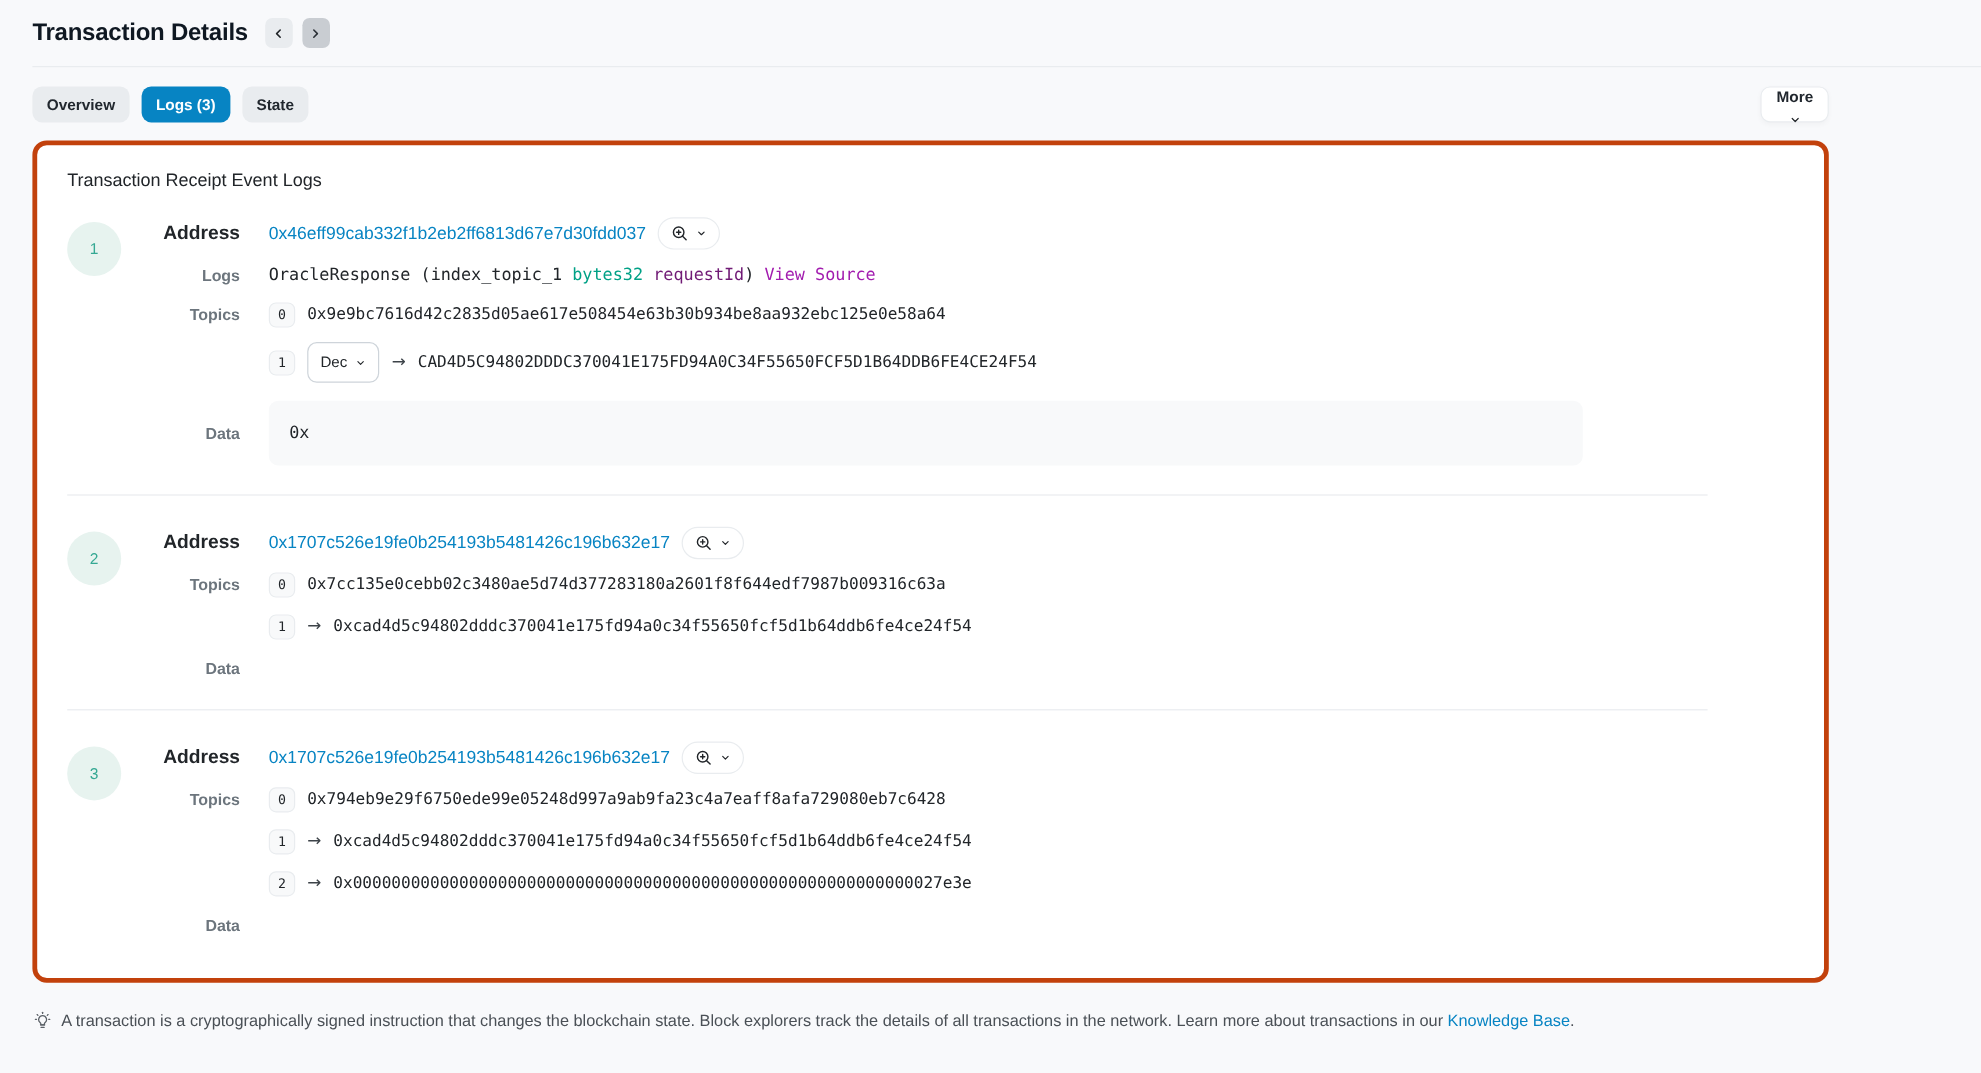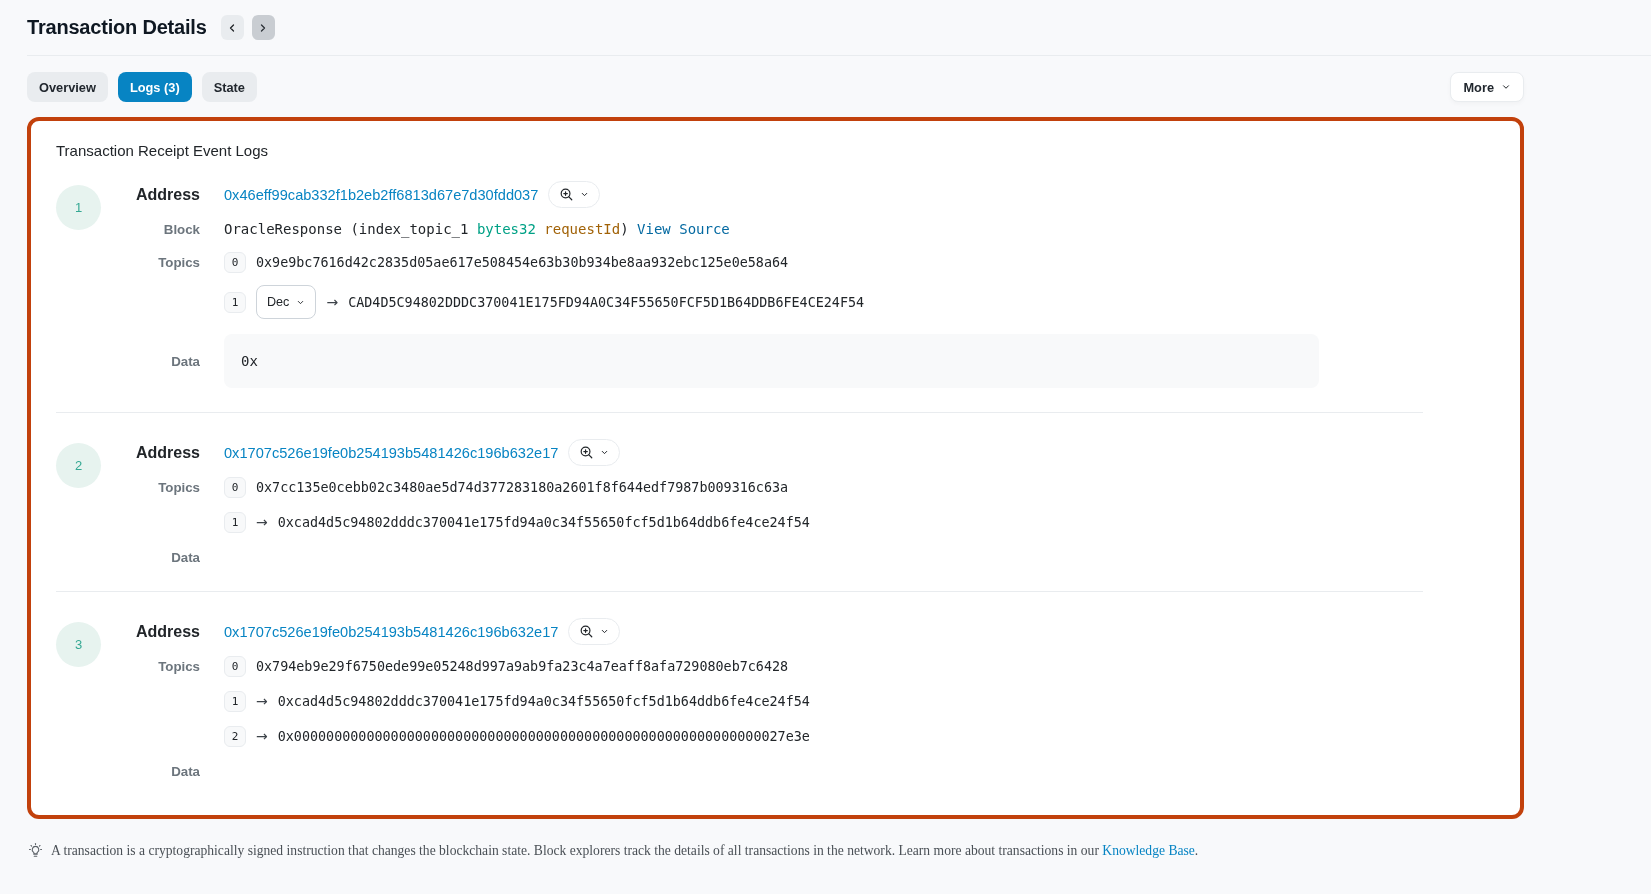--- a/index.html
+++ b/index.html
@@ -31,20 +31,21 @@
     font-family: "Liberation Sans", sans-serif;
   }
   .tab.active { background: #0784c3; color: #ffffff; }
   .more-btn {
     margin-left: auto; height: 30px; padding: 0 12px; border-radius: 8px; cursor: pointer;
     background: #ffffff; border: 1px solid #e9ecef;
     display: inline-flex; align-items: center; gap: 7px;
     font-size: 12.8px; font-weight: 600; color: #21272e;
     font-family: "Liberation Sans", sans-serif;
     box-shadow: 0 2px 4px rgba(0,0,0,0.03);
+    flex-direction: column;
   }
 
   
   .card {
     width: 1497px; margin: 15px 0 0 27px;
     background: #ffffff; border: 4px solid #c2410c; border-radius: 12px;
     padding: 21px 24px 34px 25px;
   }
   .card-title { font-size: 15px; color: #212529; margin: 0 0 22px 0; font-weight: 400; }
 
@@ -67,22 +68,22 @@
   .addr-link { color: #0784c3; font-size: 14.6px; text-decoration: none; }
   .magnify-btn {
     height: 27px; padding: 0 10px; border-radius: 14px; cursor: pointer;
     background: #fff; border: 1px solid #e9ecef;
     display: inline-flex; align-items: center; gap: 6px;
   }
 
   .mono { font-family: "DejaVu Sans Mono", monospace; font-size: 13.4px; color: #212529; }
   .name-line { font-size: 14px; white-space: nowrap; }
   .t-green { color: #00a186; }
-  .t-red { color: #a16207; }
-  .t-link { color: #0369a1; text-decoration: none; font-family: "DejaVu Sans Mono", monospace; }
+  .t-red { color: #701a75; }
+  .t-link { color: #a21caf; text-decoration: none; font-family: "DejaVu Sans Mono", monospace; }
 
   .topic-row { margin-bottom: 11px; }
   .topic-badge {
     min-width: 22px; height: 21px; padding: 0 5px; border-radius: 6px;
     background: #f8f9fa; border: 1px solid #e9ecef;
     font-family: "DejaVu Sans Mono", monospace; font-size: 11px; color: #212529;
     display: inline-flex; align-items: center; justify-content: center; flex: none;
   }
   .dec-btn {
     height: 34px; padding: 0 10px; border-radius: 8px; cursor: pointer;
@@ -97,21 +98,21 @@
     width: 1095px; background: #f8f9fa; border-radius: 8px;
     padding: 19px 17px; font-size: 14px;
   }
   .data-empty-row { margin-top: 13px; margin-bottom: 0; min-height: 20px; }
 
   .log-divider { border: none; border-top: 1px solid #e9ecef; margin: 24px 73px 26px 0; }
 
   
   .footer {
     margin: 23px 0 0 27px; font-size: 13.6px; color: #4a5056;
-    display: flex; align-items: center; gap: 7px; font-family: Liberation Serif, serif;
+    display: flex; align-items: center; gap: 7px;
   }
   .footer a { color: #0784c3; text-decoration: none; }
   .icon { flex: none; display: inline-flex; align-items: center; }
 </style>
 </head>
 <body>
 
 <div class="header">
   <span class="page-title">Transaction Details</span>
   <button class="nav-btn nav-prev">
@@ -164,21 +165,21 @@
           </span>
           <span class="icon">
             <svg width="9" height="9" viewBox="0 0 24 24" fill="none" stroke="#212529" stroke-width="2.6" stroke-linecap="round" stroke-linejoin="round">
                 <path d="M6 9l6 6 6-6"></path>
               </svg>
           </span>
         </button>
       </div>
     </div>
     <div class="row">
-      <div class="row-label">Block</div>
+      <div class="row-label">Logs</div>
       <div class="value mono name-line">
         <span style="display:inline; white-space:pre;"><span>OracleResponse (index_topic_1</span> <span class="t-green">bytes32</span> <span class="t-red">requestId</span><span>)</span> <a class="t-link" href="#">View Source</a></span>
       </div>
     </div>
     <div class="row topic-row">
       <div class="row-label">Topics</div>
       <div class="value">
         <span class="topic-badge">0</span>
         <span class="mono">0x9e9bc7616d42c2835d05ae617e508454e63b30b934be8aa932ebc125e0e58a64</span>
       </div>

